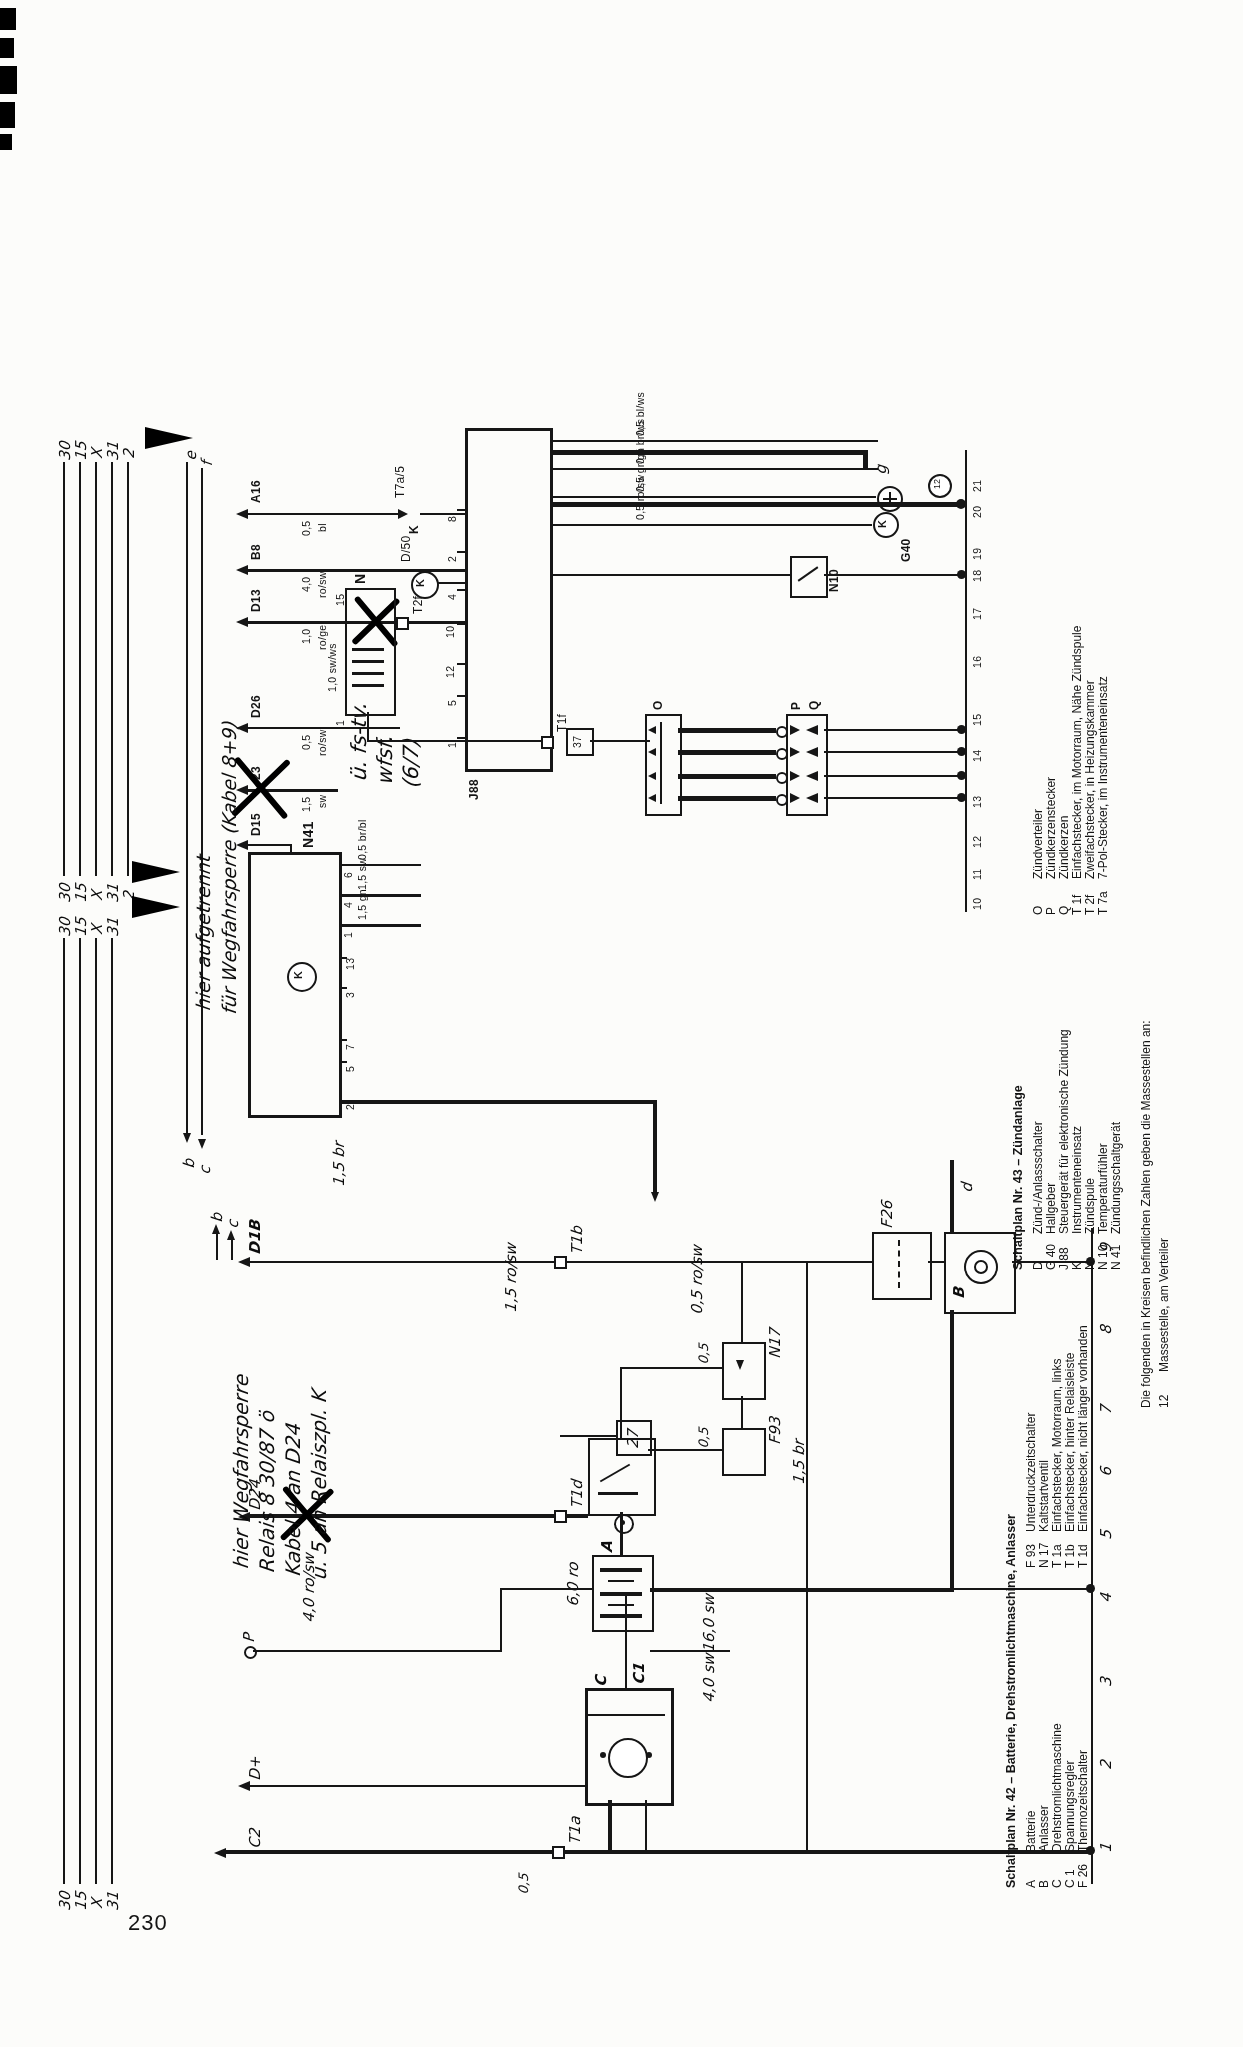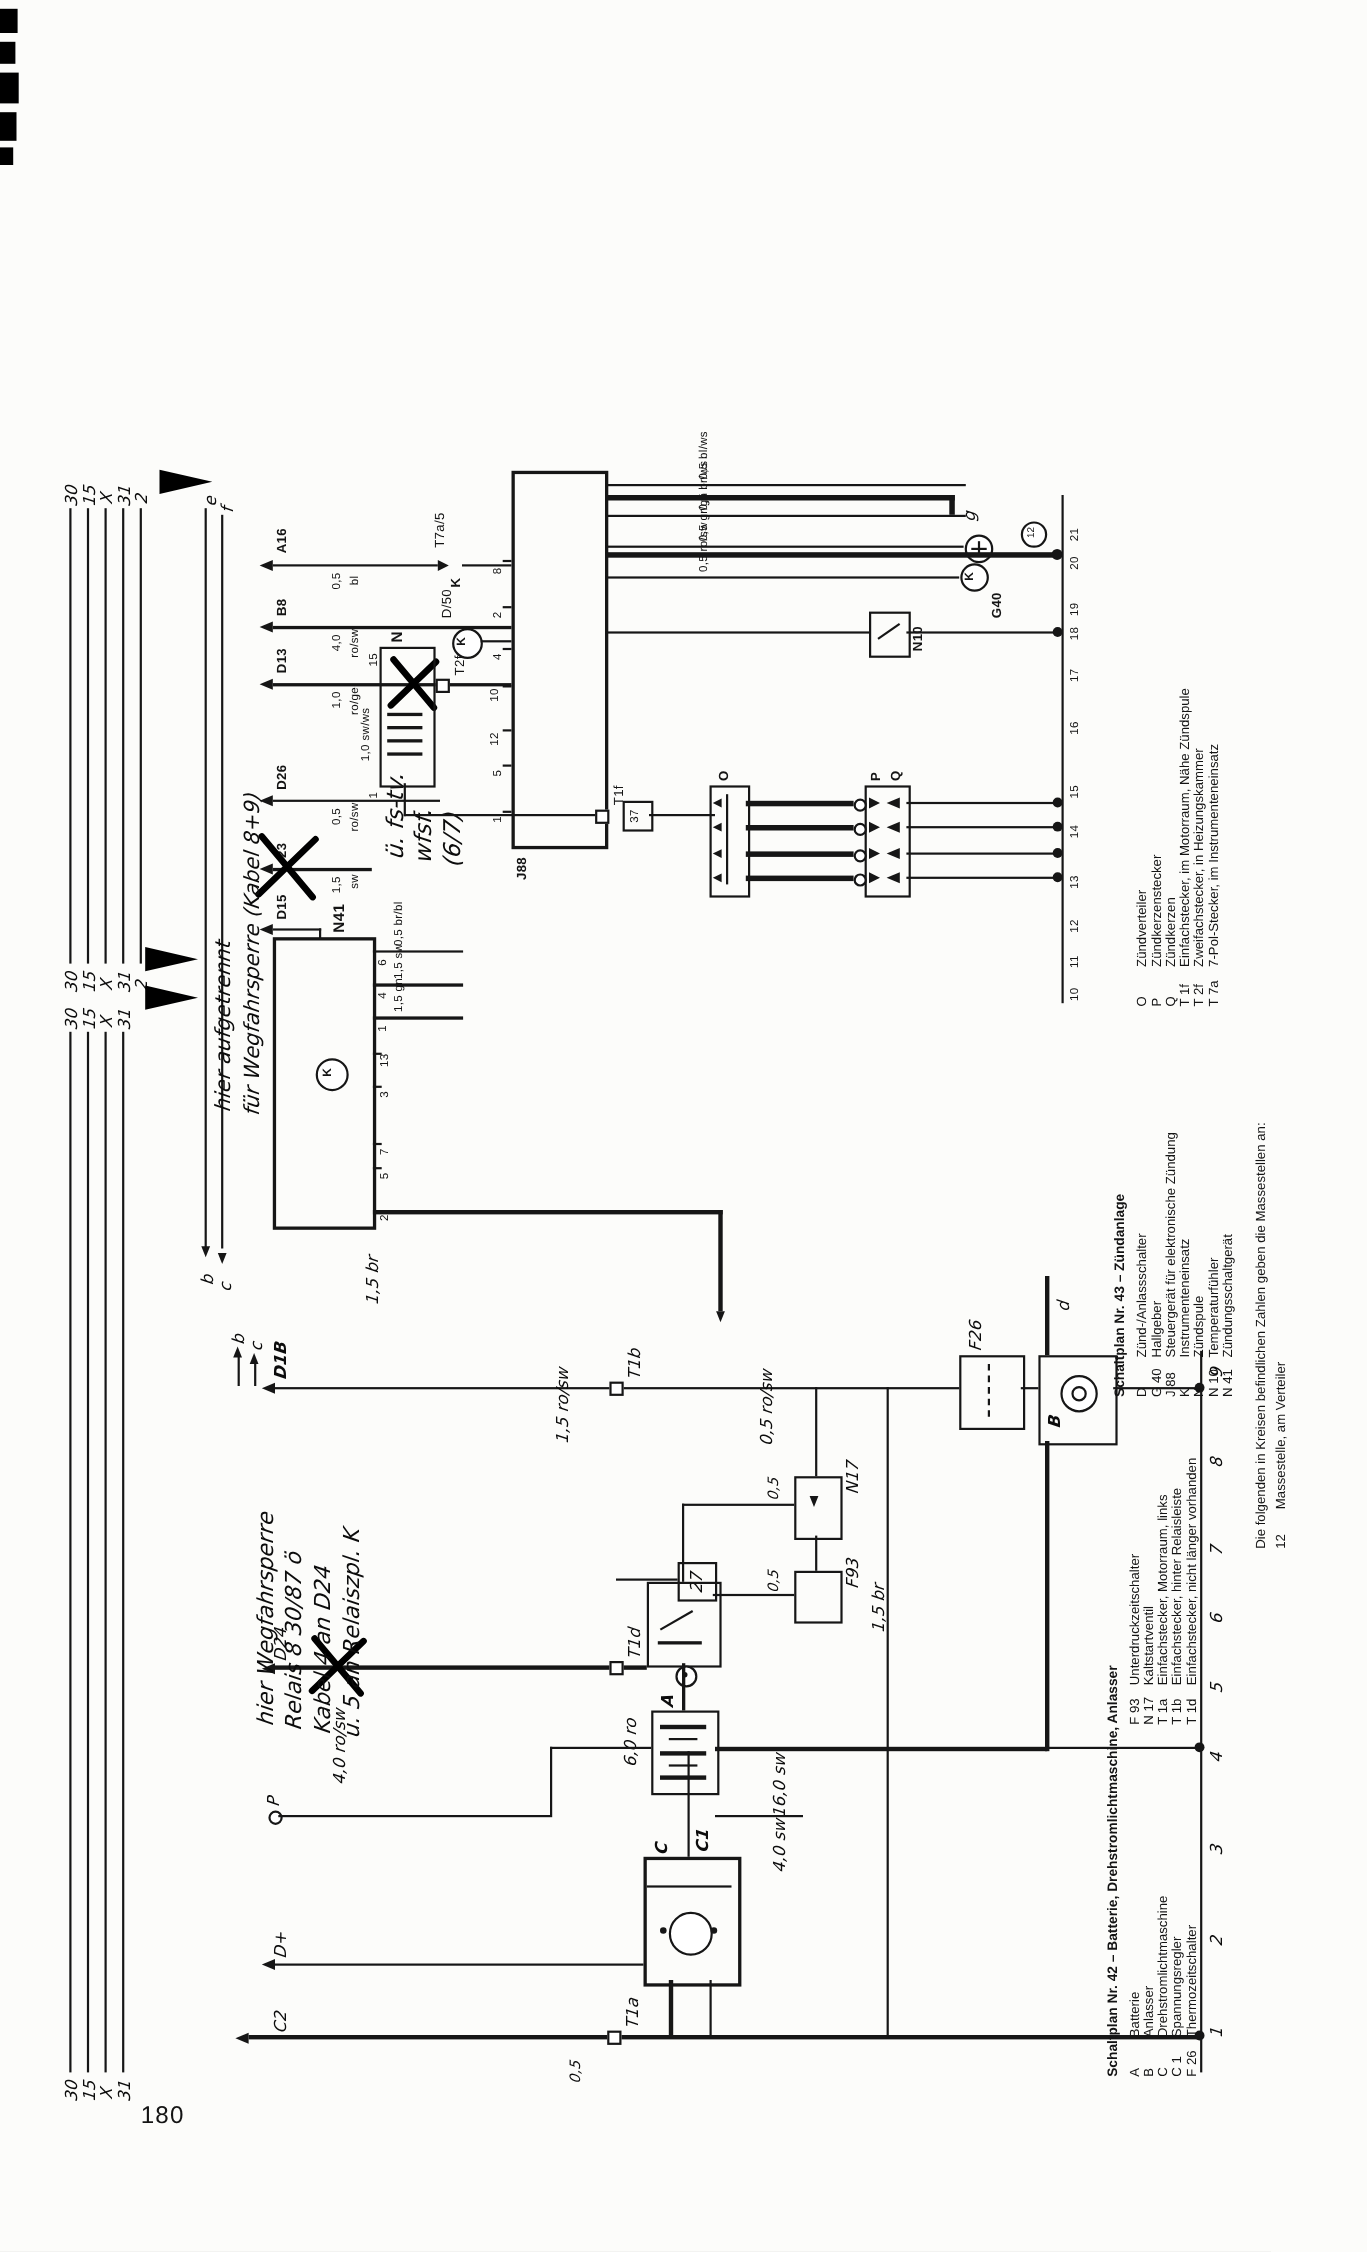--- a/index.html
+++ b/index.html
@@ -551,14 +551,14 @@
             <span>Einfachstecker, hinter Relaisleiste</span>
           </div>
         <div class="row">
             <span class="c">T 1d</span>
             <span>Einfachstecker, nicht länger vorhanden</span>
           </div>
       </div>
     </div>
   </div>
 
-  <span style="position:absolute;left:128px;top:1910px;font-size:22px;letter-spacing:1px">180</span>
+  <span style="position:absolute;left:128px;top:1910px;font-size:22px;letter-spacing:1px">230</span>
 </div>
 
 </body></html>

